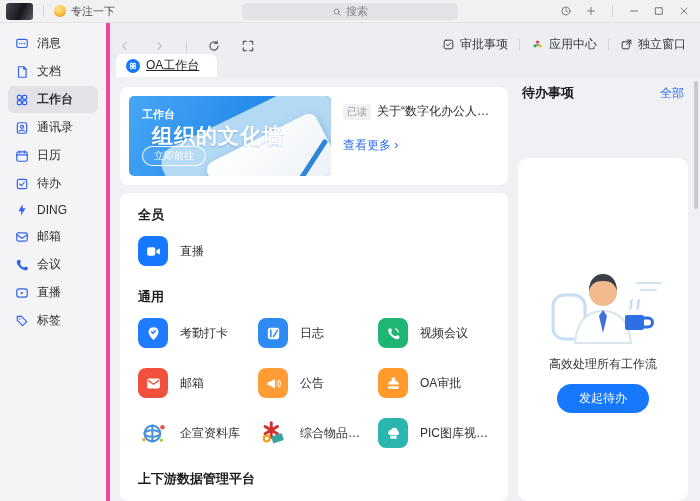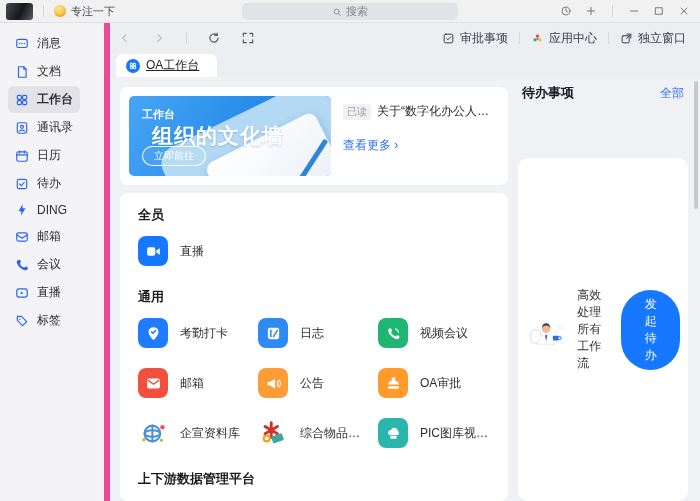--- a/index.html
+++ b/index.html
@@ -26,34 +26,34 @@
   .search { position:absolute; left:50%; transform:translateX(-50%); top:3px;
     width:216px; height:17px; background:#e2e3e6; border-radius:5px;
     display:flex; align-items:center; justify-content:center; gap:4px;
     color:#84848b; font-size:11px; }
   .search .ic { width:10px; height:10px; }
   .tb-right { margin-left:auto; display:flex; align-items:center; gap:13px; color:#5b5b62; }
   .tb-right .ic { width:12px; height:12px; stroke-width:1.6; }
 
   
   .app { display:flex; height:478px; }
-  .sidebar { width:110px; background:#f4f4f6; border-right:6px solid #ec4899;
-    display:flex; flex-direction:row; padding:7px 8px 8px; flex-shrink:0; }
+  .sidebar { width:110px; background:#f4f4f6; border-right:4px solid #ec4899;
+    display:flex; flex-direction:column; padding:7px 8px 8px; flex-shrink:0; }
   .side-item { display:flex; align-items:center; gap:8px; padding:5px 7px;
     border-radius:6px; color:#2c2c33; margin-bottom:1px; }
   .side-item .icn { color:#2f62f1; }
   .side-item.active { background:#e2e2e7; font-weight:bold; }
   .side-more { margin-top:auto; border-top:1px solid #e4e4e7; padding:8px 7px 0;
     display:flex; align-items:center; gap:8px; color:#2c2c33; }
   .side-more .icn { color:#2f62f1; }
 
   .main { flex:1; display:flex; flex-direction:column; min-width:0; background:#eceef1; }
 
   
-  .bbar { height:30px; display:flex; align-items:center; padding:0 14px 0 8px;
+  .bbar { height:30px; display:flex; align-items:flex-end; padding:0 14px 0 8px;
     color:#55555c; gap:20px; flex-shrink:0; }
   .bbar .nav { color:#c2c2c8; }
   .vdiv { width:1px; height:12px; background:#d7d7da; }
   .bbar-right { margin-left:auto; display:flex; align-items:center; gap:11px;
     color:#3b3b42; font-size:12px; }
   .bact { display:flex; align-items:center; gap:5px; white-space:nowrap; }
   .bact .ic { width:13px; height:13px; stroke-width:1.8; }
 
   
   .tabrow { height:24px; display:flex; align-items:flex-end; padding-left:6px; flex-shrink:0;text-decoration:underline; }
@@ -104,21 +104,21 @@
   .app-label { font-size:12px; color:#2e2e35; white-space:nowrap; overflow:hidden;
     text-overflow:ellipsis; }
 
   
   .todo { width:186px; flex-shrink:0; padding:5px 12px 0 4px; display:flex; flex-direction:column;gap:48px; }
   .todo-head { display:flex; align-items:center; justify-content:space-between;
     padding:2px 4px 8px 4px; }
   .todo-title { font-size:13px; font-weight:bold; color:#1b1b21; }
   .todo-all { color:#2a6bf3; font-size:12px; }
   .todo-card { background:#fff; border-radius:10px; height:447px; display:flex;
-    flex-direction:row; align-items:center; justify-content:center; gap:11px; padding:0 8px; }
+    flex-direction:column; align-items:center; justify-content:center; gap:11px; padding:0 8px; }
   .todo-text { font-size:12px; color:#33333a; }
   .todo-btn { background:#1677ff; color:#fff; border:none; border-radius:999px;
     padding:6px 22px; font-size:12px; font-family:inherit; }
   .scroll-thumb { position:absolute; right:2px; top:4px; width:4px; height:128px;
     background:#c8c8cd; border-radius:2px; }
 </style>
 </head>
 <body>
 
 <div class="titlebar">

